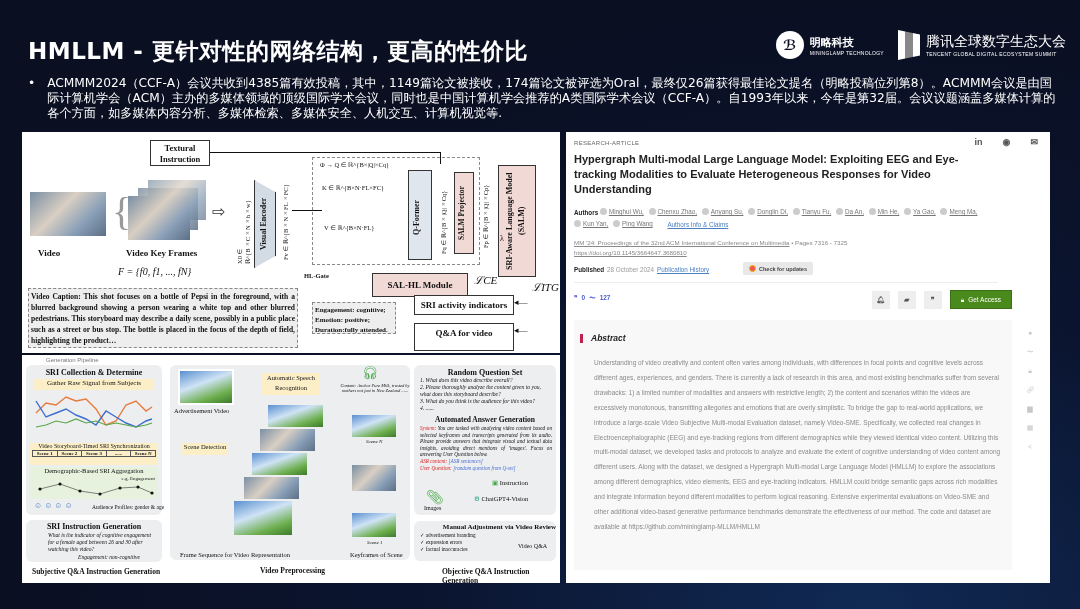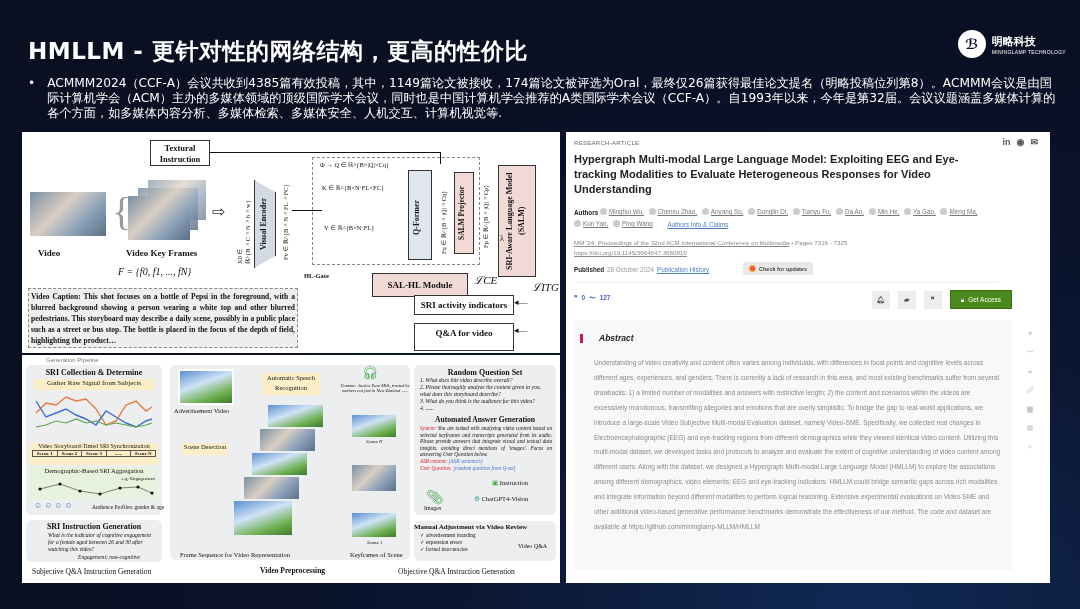--- a/index.html
+++ b/index.html
@@ -28,57 +28,64 @@
 .pinkbox{background:#f1d9d6;border:1px solid #333;font-weight:bold;font-size:9px;display:flex;align-items:center;justify-content:center}
 .vert{writing-mode:vertical-rl;transform:rotate(180deg)}
 .img{background:linear-gradient(135deg,#7a8fa3,#d9cfc3 40%,#8aa0b8 70%,#5c6f85)}
 .img2{background:linear-gradient(160deg,#5a8fd0,#cfe3f5 40%,#6cae4c 75%,#3d7a2d)}
 .grayp{background:#eceef0;border-radius:6px}
 .yel{background:#fcefc7}
 .grn{background:#e6f2dd}
 .small{font-size:6.5px}
 .it{font-style:italic}
 .paper-top{position:absolute;left:8px;top:8px;font-size:6px;color:#666;letter-spacing:0.3px}
-.social{position:absolute;right:12px;top:5px;display:flex;gap:6px;font-size:9px;color:#555;font-weight:bold}
+.social{position:absolute;right:12px;top:5px;display:flex;gap:20px;font-size:9px;color:#555;font-weight:bold}
 .ptitle{position:absolute;left:8px;top:20px;width:410px;font-size:11px;font-weight:bold;line-height:15px;color:#222}
 .authors{position:absolute;left:8px;top:74px;width:420px;font-size:6.3px;line-height:11px;color:#555}
 .authors b{color:#222}
 .au{display:inline-flex;align-items:center;gap:2px;margin-right:3px}
 .au .av{width:7px;height:7px;border-radius:50%;background:#ccc;display:inline-block}
 .au span{text-decoration:underline;color:#777}
 .link{color:#4a7fc0;text-decoration:underline}
 .venue{position:absolute;left:8px;top:106px;width:420px;font-size:6.2px;line-height:10px;color:#888}
 .venue .u{text-decoration:underline}
 .pub{position:absolute;left:8px;top:134px;font-size:6.3px;color:#999;display:flex;align-items:center;gap:3px}
 .pub b{color:#222}
 .check{position:absolute;left:177px;top:130px;background:#e8e8e8;border-radius:2px;font-size:5.5px;font-weight:bold;color:#444;padding:3px 6px;display:flex;align-items:center;gap:3px}
 .check .ic{width:7px;height:7px;border-radius:50%;background:#e55;border:1px solid #f5b300}
 .hr{position:absolute;left:8px;right:52px;top:150px;border-top:1px solid #eee}
 .metrics{position:absolute;left:8px;top:162px;font-size:6.5px;color:#4a5cd0;font-weight:bold;display:flex;gap:4px}
 .actbtns{position:absolute;right:38px;top:158px;display:flex;gap:8px;align-items:center}
 .ab{width:18px;height:18px;background:#eee;font-size:7px;color:#555;display:flex;align-items:center;justify-content:center;font-weight:bold}
 .getaccess{background:#4a8a1c;color:#fff;font-size:6.5px;padding:0 10px;height:19px;display:flex;align-items:center;gap:4px;border:1px solid #3c7014}
 .absbox{position:absolute;left:8px;top:188px;width:438px;height:250px;background:#f8f8f8}
-.abshead{position:absolute;left:6px;top:13px;font-size:8.5px;font-style:italic;font-weight:bold;color:#222;display:flex;align-items:center;gap:16px}
+.abshead{position:absolute;left:6px;top:13px;font-size:8.5px;font-style:italic;font-weight:bold;color:#222;display:flex;align-items:center;gap:8px}
 .abshead .bar{width:3px;height:9px;background:#c21f4d;display:inline-block}
 .abstext{position:absolute;left:20px;top:36px;width:410px;font-size:6.5px;line-height:14.9px;color:#8a8a8a}
 .side{position:absolute;right:16px;top:196px;display:flex;flex-direction:column;gap:9px;align-items:center}
 .side div{width:8px;height:10px;font-size:7px;color:#c8c8c8;text-align:center;line-height:10px}
 </style>
 </head>
 <body>
 
 <div class="title">HMLLM - 更针对性的网络结构，更高的性价比</div>
 
 <div class="logos">
   <div class="logo1">
     <div class="circ">ℬ</div>
     <div class="txt">
       <span class="cn">明略科技</span>
       <span class="en">MININGLAMP TECHNOLOGY</span>
+    </div>
+  </div>
+  <div class="logo2">
+    <div class="mark"></div>
+    <div class="txt" style="display:flex;flex-direction:column">
+      <span class="cn">腾讯全球数字生态大会</span>
+      <span class="en">TENCENT GLOBAL DIGITAL ECOSYSTEM SUMMIT</span>
     </div>
   </div>
 </div>
 
 <div class="bullet">
   <span class="dot">•</span>
   <span>ACMMM2024（CCF-A）会议共收到4385篇有效投稿，其中，1149篇论文被接收，174篇论文被评选为Oral，最终仅26篇获得最佳论文提名（明略投稿位列第8）。ACMMM会议是由国际计算机学会（ACM）主办的多媒体领域的顶级国际学术会议，同时也是中国计算机学会推荐的A类国际学术会议（CCF-A）。自1993年以来，今年是第32届。会议议题涵盖多媒体计算的各个方面，如多媒体内容分析、多媒体检索、多媒体安全、人机交互、计算机视觉等.</span>
 </div>
 
 <div class="panel" id="arch">
@@ -113,20 +120,25 @@
   <div class="abs-ab vert small" style="left:460px;top:46px;height:70px">Fp ∈ ℝ^{B×|Q|×Cp}</div>
   <div class="abs-ab" style="left:476px;top:33px;width:38px;height:112px;background:#f1d9d6;border:1px solid #333"></div>
   <div class="abs-ab vert" style="left:482px;top:38px;height:102px;font-size:8px;font-weight:bold;text-align:center;line-height:12px">SRI-Aware Language Model (SALM)</div>
   <div class="abs-ab" style="left:478px;top:102px;font-size:8px">λ</div>
   <div class="abs-ab" style="left:282px;top:140px;font-size:6.5px;font-weight:bold">HL-Gate</div>
   <div class="abs-ab pinkbox" style="left:350px;top:141px;width:96px;height:24px">SAL-HL Module</div>
   <div class="abs-ab it" style="left:452px;top:140px;font-size:11px">ℒCE</div>
   <div class="abs-ab it" style="left:510px;top:147px;font-size:11px">ℒITG</div>
 
   <div class="abs-ab dbox" style="left:6px;top:156px;width:270px;height:60px;text-align:justify;font-size:7.5px;line-height:11px">Video Caption: This shot focuses on a bottle of Pepsi in the foreground, with a blurred background showing a person wearing a white top and other blurred pedestrians. This storyboard may describe a daily scene, possibly in a public place such as a street or bus stop. The bottle is placed in the focus of the depth of field, highlighting the product…</div>
+  <div class="abs-ab dbox" style="left:290px;top:170px;width:84px;height:32px;text-align:left;font-size:7px;line-height:10px">
+    <div>Engagement: cognitive;</div>
+    <div>Emotion: positive;</div>
+    <div>Duration:fully attended.</div>
+  </div>
   <div class="abs-ab sbox" style="left:392px;top:163px;width:100px;height:20px;line-height:18px">SRI activity indicators</div>
   <div class="abs-ab sbox" style="left:392px;top:191px;width:100px;height:28px;line-height:18px">Q&amp;A for video</div>
   <div class="abs-ab" style="left:492px;top:165px;font-size:9px">◂—</div>
   <div class="abs-ab" style="left:492px;top:193px;font-size:9px">◂—</div>
 </div>
 
 <div class="panel" id="pipe">
   <div class="abs-ab" style="left:24px;top:2px;font-size:6px;color:#777;font-family:'Liberation Sans',sans-serif">Generation Pipeline</div>
   <div class="abs-ab grayp" style="left:4px;top:10px;width:136px;height:150px"></div>
   <div class="abs-ab" style="left:4px;top:13px;width:136px;text-align:center;font-size:8px;font-weight:bold">SRI Collection &amp; Determine</div>
@@ -161,21 +173,21 @@
           <circle cx="118" cy="14" r="1.6"></circle>
         </g>
     </svg>
   </div>
   <div class="abs-ab" style="left:12px;top:146px;font-size:8px;color:#4a7fc0">☺ ☺ ☺ ☺</div>
   <div class="abs-ab" style="left:70px;top:149px;font-size:5.5px">Audience Profiles: gender &amp; age</div>
   <div class="abs-ab grayp" style="left:4px;top:165px;width:136px;height:42px"></div>
   <div class="abs-ab" style="left:4px;top:167px;width:136px;text-align:center;font-size:8px;font-weight:bold">SRI Instruction Generation</div>
   <div class="abs-ab it" style="left:26px;top:177px;width:108px;font-size:5.6px;line-height:7px">What is the indicator of cognitive engagement for a female aged between 26 and 30 after watching this video?</div>
   <div class="abs-ab it" style="left:56px;top:199px;font-size:5.6px">Engagement: non-cognitive</div>
-  <div class="abs-ab" style="left:10px;top:212px;font-size:7.5px;font-weight:normal">Subjective Q&amp;A Instruction Generation</div>
+  <div class="abs-ab" style="left:10px;top:212px;font-size:7.5px;font-weight:bold">Subjective Q&amp;A Instruction Generation</div>
 
   <div class="abs-ab grayp" style="left:148px;top:10px;width:240px;height:195px"></div>
   <div class="abs-ab img2" style="left:156px;top:14px;width:56px;height:36px;border:2px solid #fff"></div>
   <div class="abs-ab" style="left:152px;top:52px;font-size:6.5px">Advertisement Video</div>
   <div class="abs-ab yel" style="left:240px;top:18px;width:58px;height:22px;font-size:6.5px;text-align:center;line-height:10px">Automatic Speech Recognition</div>
   <div class="abs-ab" style="left:340px;top:10px;font-size:13px;color:#4aa84a">🎧︎</div>
   <div class="abs-ab it" style="left:318px;top:28px;width:70px;font-size:4.5px;text-align:center">Content: Anchor Pure Milk, trusted by mothers not just in New Zealand ......</div>
   <div class="abs-ab yel" style="left:160px;top:88px;width:46px;height:12px;font-size:6.5px;text-align:center">Scene Detection</div>
   <div class="abs-ab img2" style="left:246px;top:50px;width:55px;height:22px"></div>
   <div class="abs-ab img" style="left:238px;top:74px;width:55px;height:22px"></div>
@@ -203,28 +215,28 @@
   <div class="abs-ab it" style="left:398px;top:70px;width:132px;font-size:5.2px;line-height:6.6px;text-align:justify">
     <span style="color:#d22">System:</span> <span>You are tasked with analyzing video content based on selected keyframes and transcripts generated from its audio. Please provide answers that integrate visual and textual data insights, avoiding direct mentions of 'images'. Focus on answering User Question below.</span><br>
     <span style="color:#d22">ASR content:</span> <span style="color:#4a6ed0">[ASR sentences]</span><br>
     <span style="color:#d22">User Question:</span> <span style="color:#4a6ed0">[random question from Q-set]</span>
   </div>
   <div class="abs-ab" style="left:470px;top:124px;font-size:6.5px"><span style="color:#4aa84a">▣</span> <span>Instruction</span></div>
   <div class="abs-ab" style="left:404px;top:134px;font-size:14px;color:#4aa84a">📎︎</div>
   <div class="abs-ab" style="left:402px;top:150px;font-size:6px">Images</div>
   <div class="abs-ab" style="left:452px;top:140px;font-size:6.5px"><span style="color:#1a9e7a">⚙</span> <span>ChatGPT4-Vision</span></div>
   <div class="abs-ab grayp" style="left:392px;top:166px;width:142px;height:40px"></div>
-  <div class="abs-ab" style="left:392px;top:168px;width:142px;text-align:left;font-size:7px;font-weight:bold">Manual Adjustment via Video Review</div>
+  <div class="abs-ab" style="left:392px;top:168px;width:142px;text-align:right;font-size:7px;font-weight:bold">Manual Adjustment via Video Review</div>
   <div class="abs-ab" style="left:398px;top:177px;font-size:5.3px;line-height:7px">
     <div>✓ <span>advertisement branding</span></div>
     <div>✓ <span>expression errors</span></div>
     <div>✓ <span>factual inaccuracies</span></div>
   </div>
   <div class="abs-ab" style="left:496px;top:188px;font-size:6px">Video Q&amp;A</div>
-  <div class="abs-ab" style="left:376px;top:212px;font-size:7.5px;font-weight:normal">Objective Q&amp;A Instruction Generation</div>
+  <div class="abs-ab" style="left:420px;top:212px;font-size:7.5px;font-weight:bold">Objective Q&amp;A Instruction Generation</div>
 </div>
 
 <div class="panel" id="paper">
   <div class="paper-top">RESEARCH-ARTICLE</div>
   <div class="social">
     <span>in</span>
     <span>◉</span>
     <span>✉</span>
   </div>
   <div class="ptitle">Hypergraph Multi-modal Large Language Model: Exploiting EEG and Eye-tracking Modalities to Evaluate Heterogeneous Responses for Video Understanding</div>

